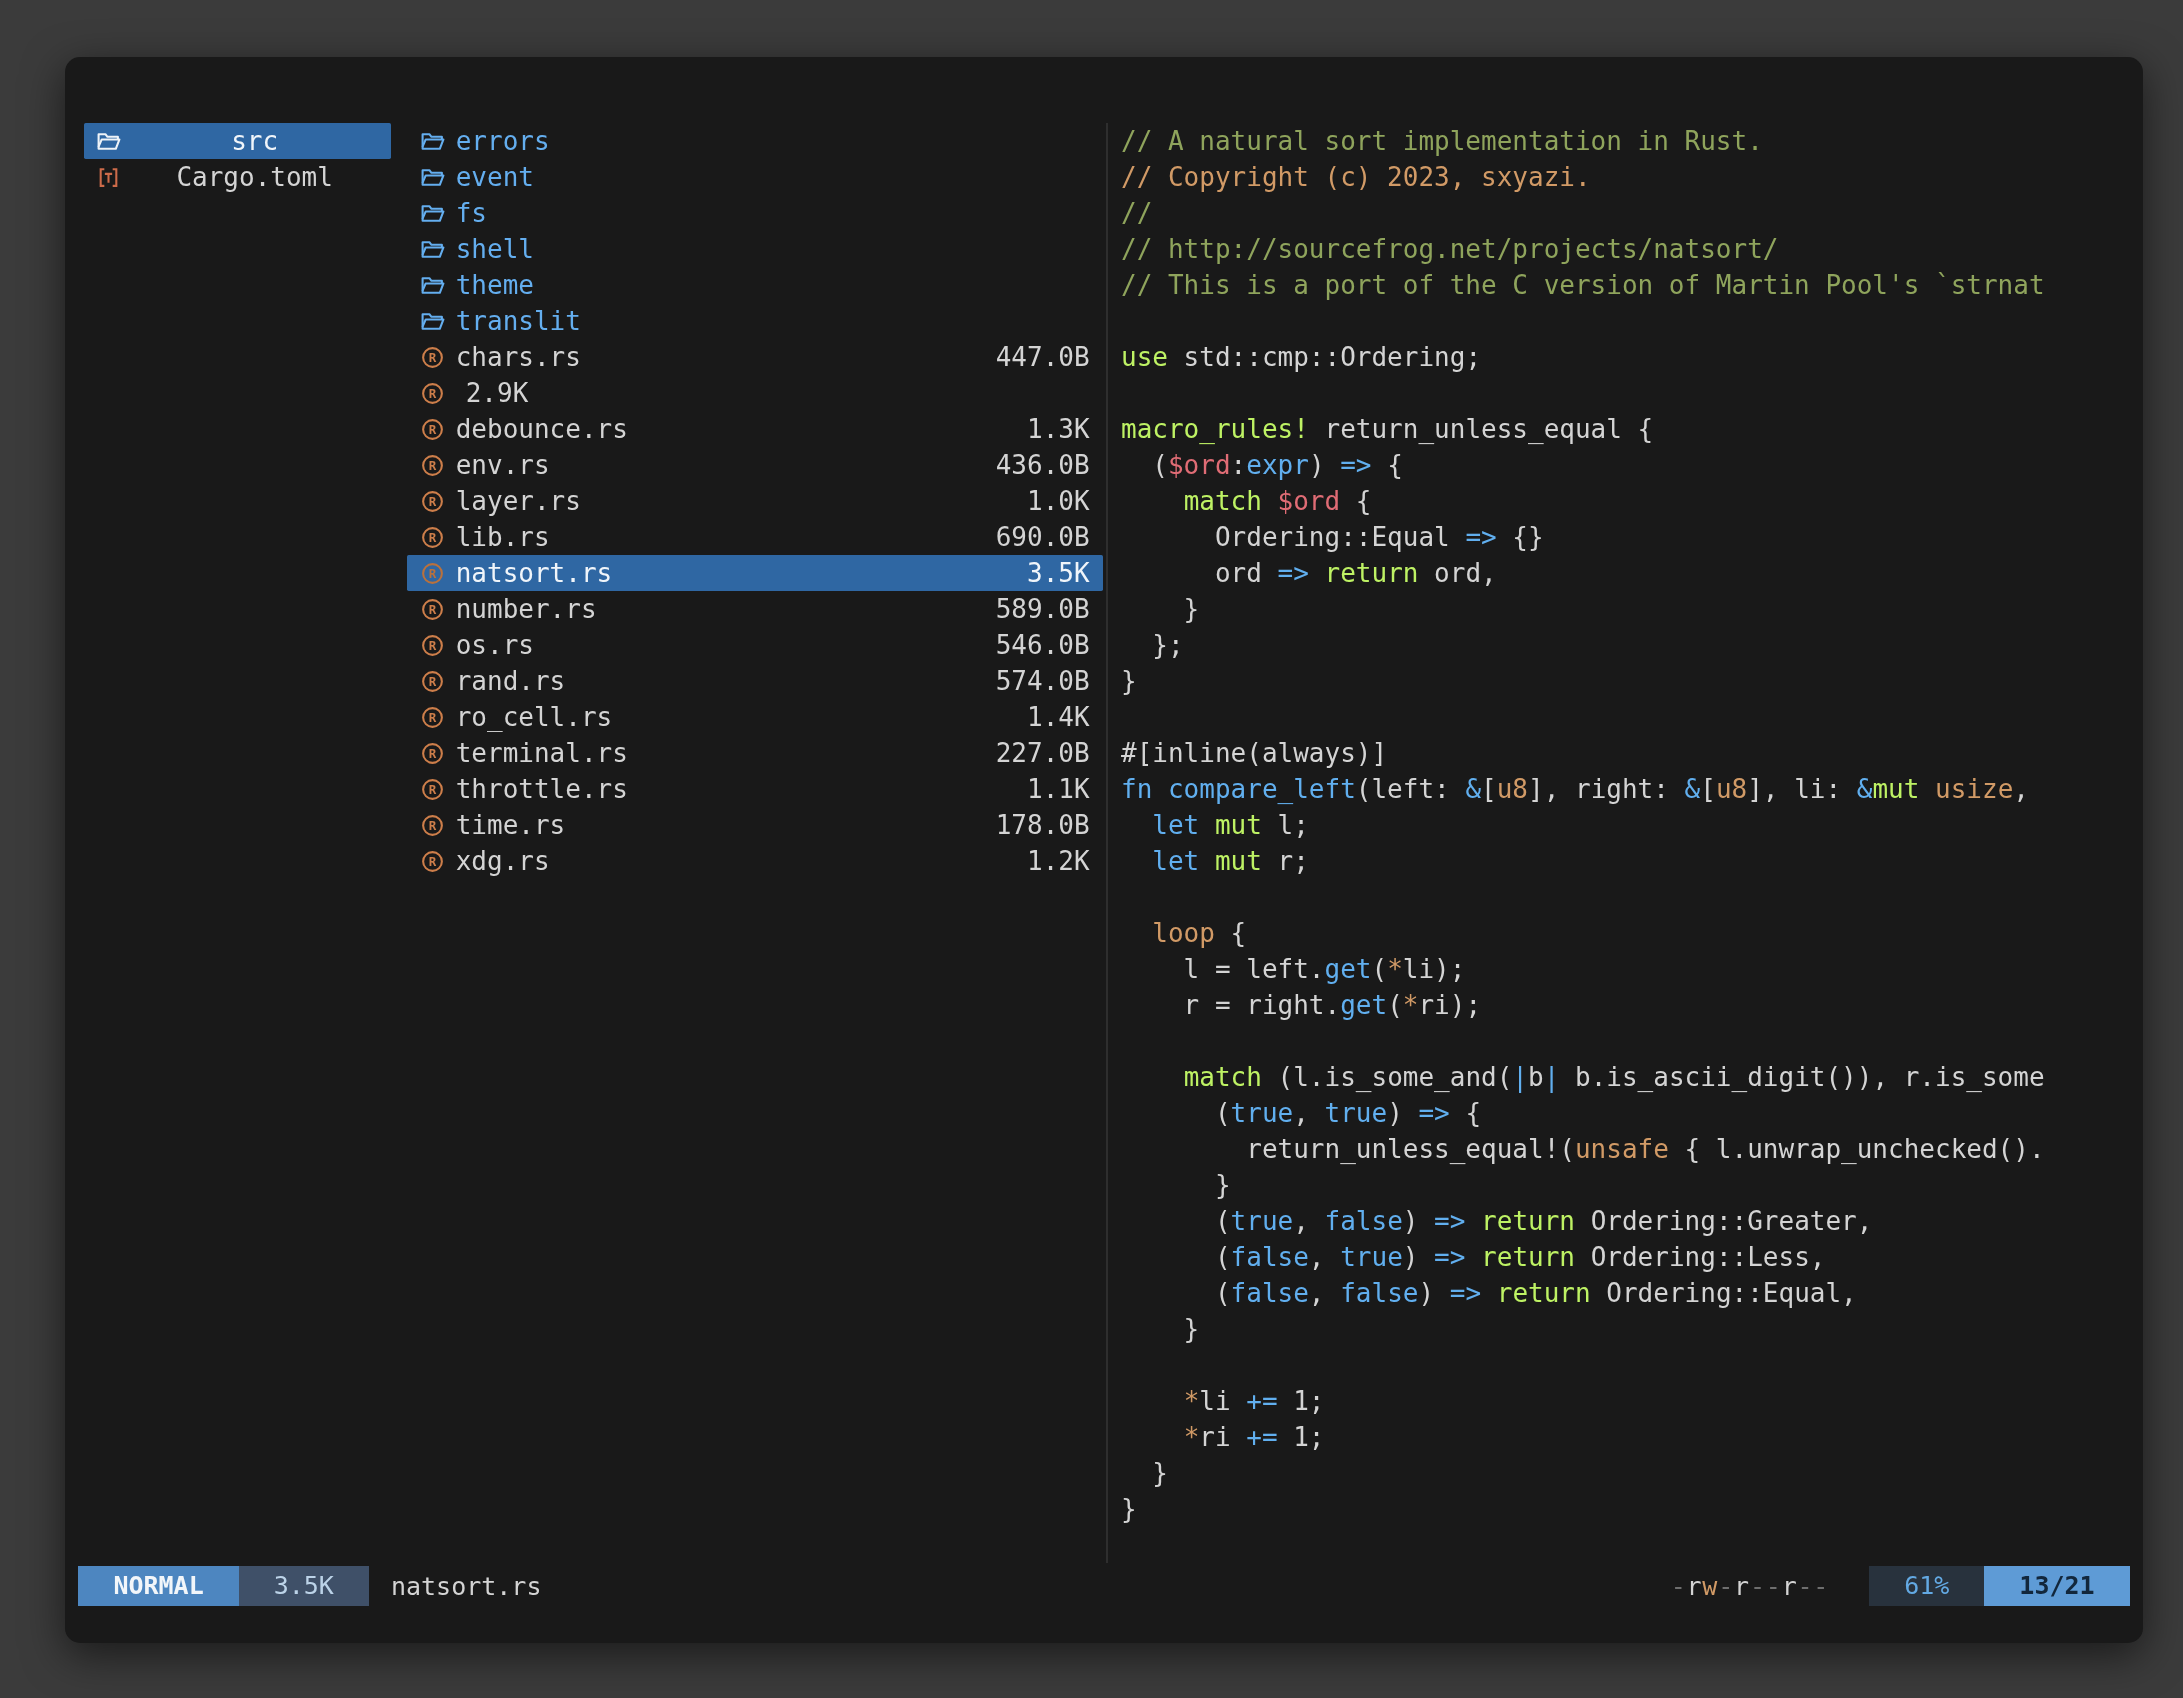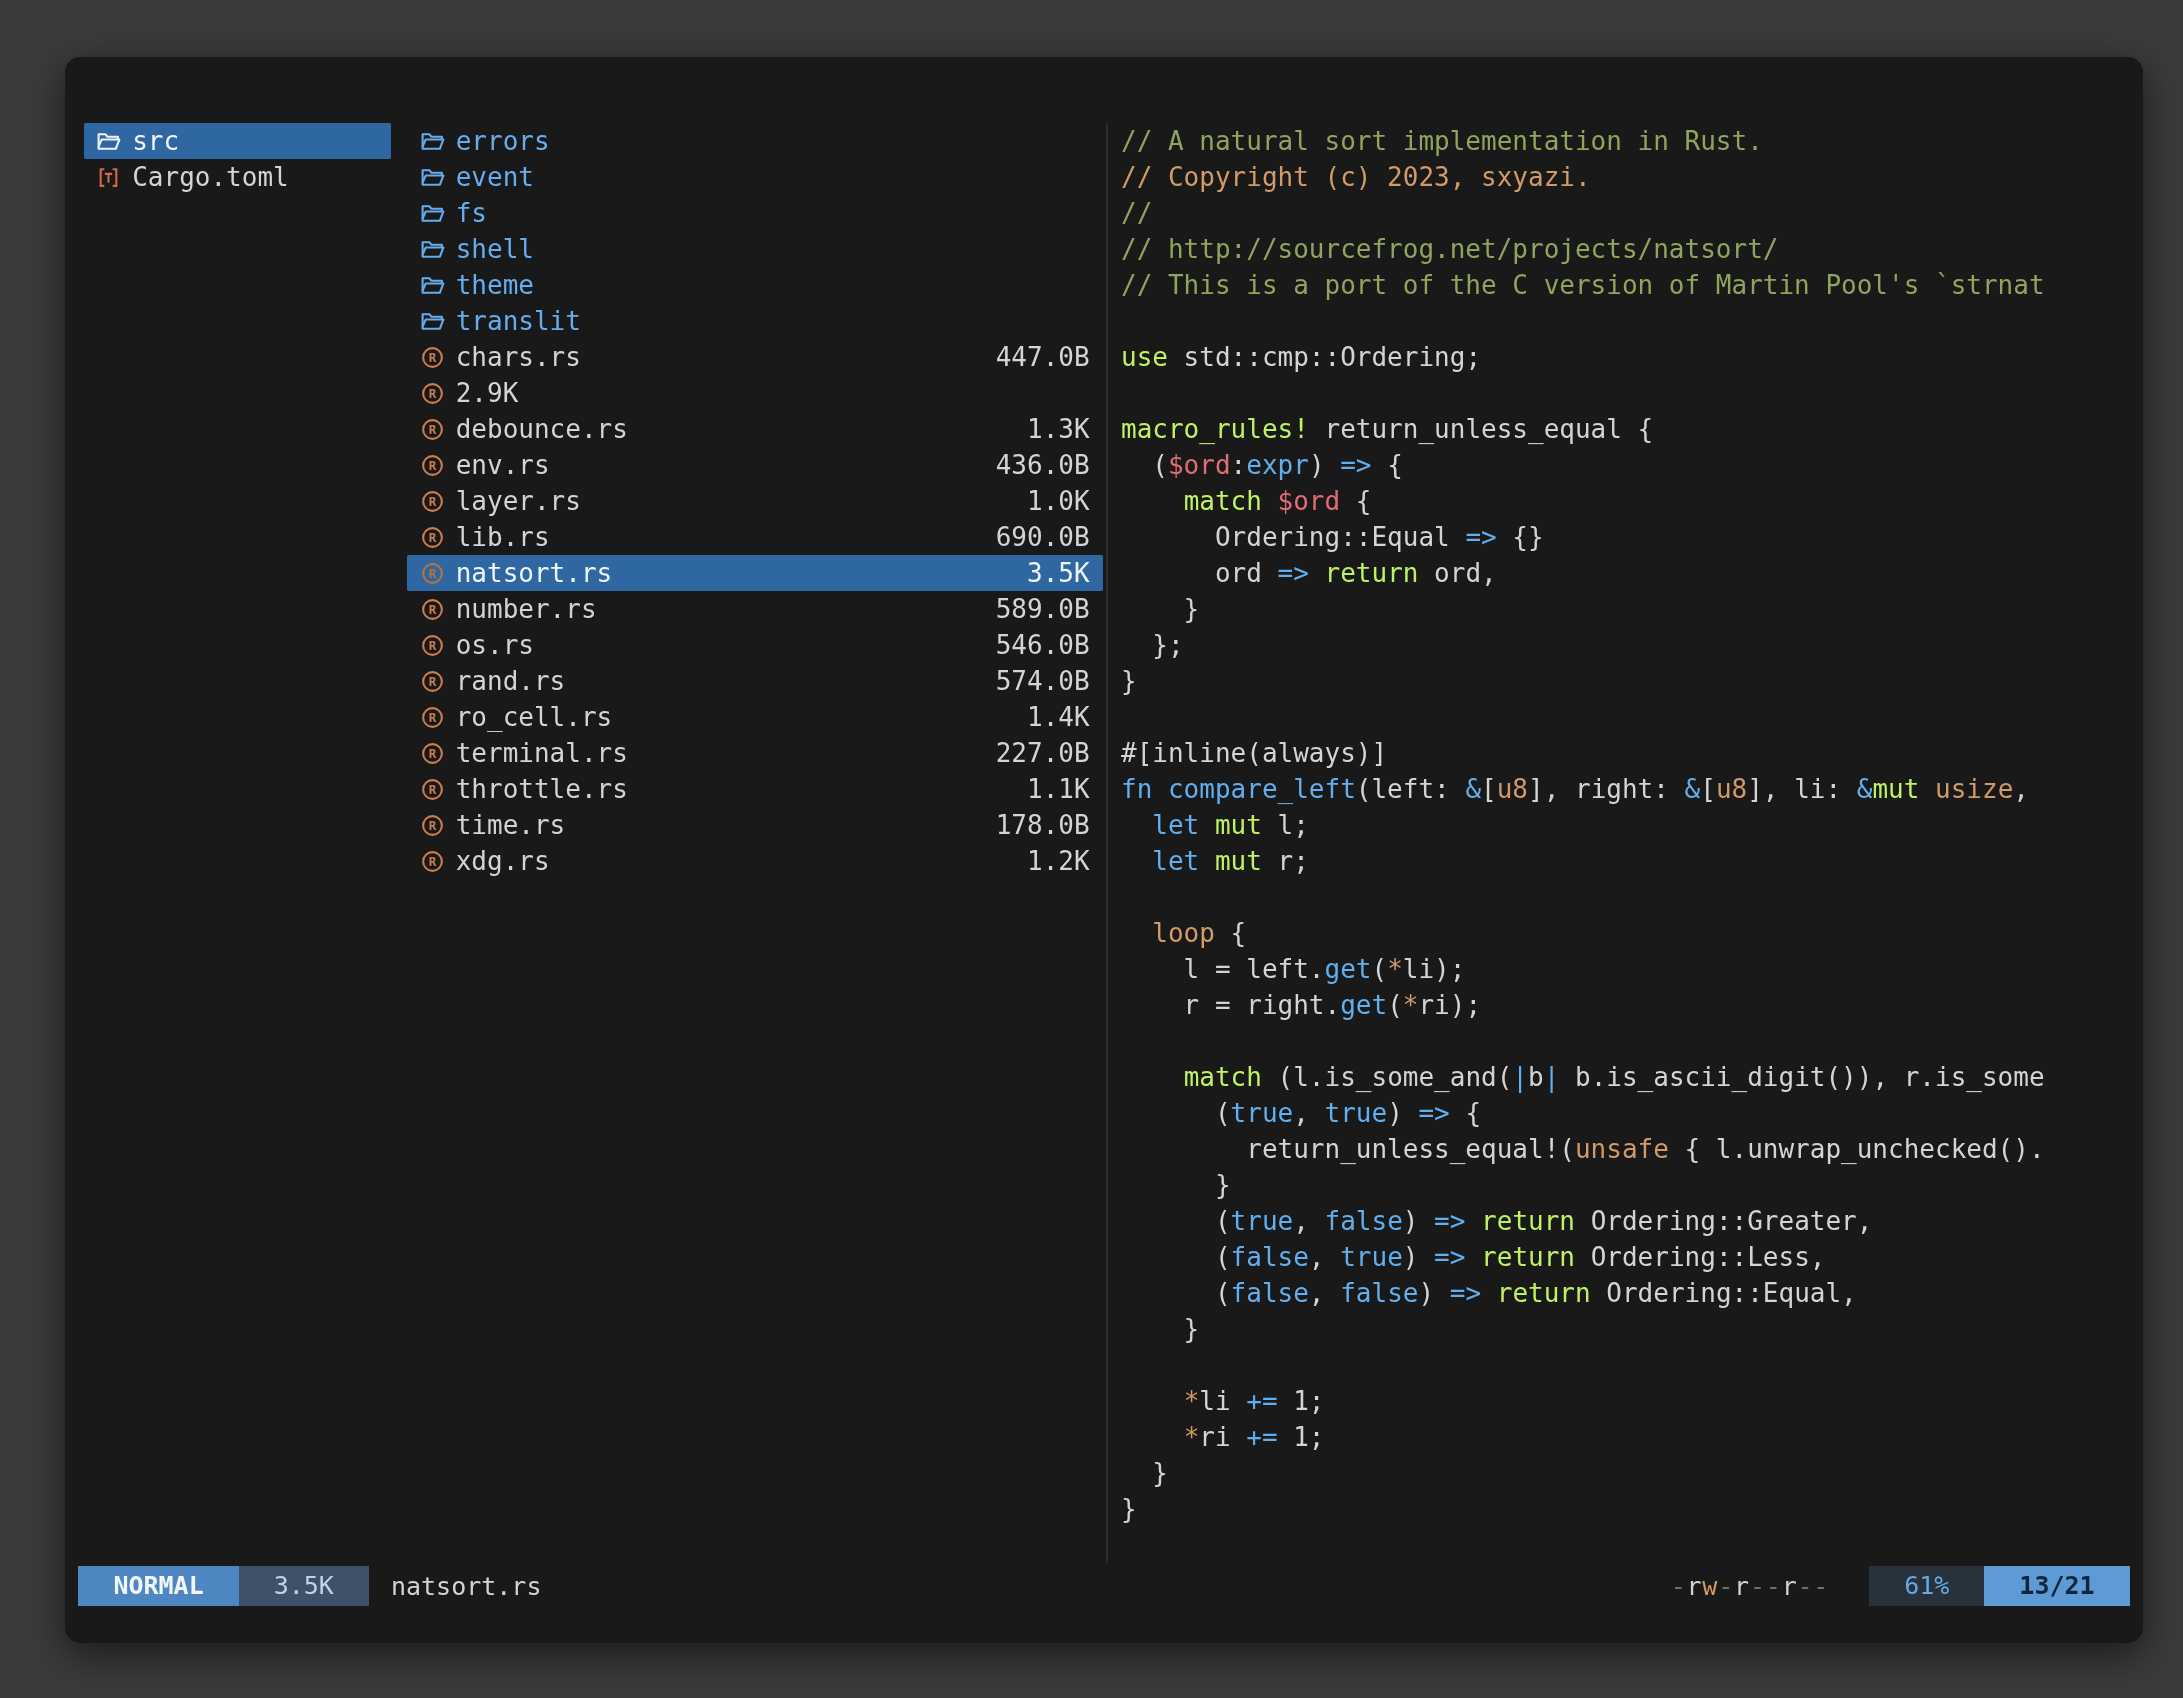--- a/index.html
+++ b/index.html
@@ -4,30 +4,30 @@
 <style>
   html,body{margin:0;padding:0;background:#3b3b3b;}
   *{box-sizing:border-box;}
   .screen{position:relative;width:2183px;height:1698px;overflow:hidden;background:#3b3b3b;
           font-family:"DejaVu Sans Mono", monospace;}
   .window{position:absolute;left:65px;top:57px;width:2078px;height:1586px;background:#191919;
           border-radius:15px;box-shadow:0 11.7px 42px rgba(0,0,0,.55);overflow:hidden;}
 
   
   .pane{position:absolute;top:66px;font-size:26px;color:#d4d4d4;}
-  .pane-parent{left:18.5px;width:307px;}
+  .pane-parent{left:18.5px;width:307px;text-align:center;}
   .pane-current{left:342px;width:696px;}
   .pane-preview{left:1056px;width:994px;overflow:hidden;}
   .pane-divider{position:absolute;left:1041px;top:66px;width:1.7px;height:1440px;background:#2e2e2e;}
 
   .row{display:flex;align-items:center;height:36px;padding:0 13.4px 0 11.7px;white-space:pre;border-radius:1.7px;}
   .row .icon{display:inline-flex;width:27px;height:27px;margin-right:10px;flex:none;align-items:center;justify-content:center;}
   .row .icon svg{width:25px;height:25px;display:block;}
   .row .name{flex:1;overflow:hidden;}
-  .row .size{text-align:right;}
+  .row .size{margin-left:10px;text-align:right;}
   .row.dir{color:#64aeef;}
   .row .icon-rust{color:#cd7e4a;}
   .row .icon-toml{color:#cd6b4a;}
   .row.selected{background:#2f67a3;}
   .row.selected,.row.selected .name,.row.selected .size{color:#f0f5fa;}
   .row.selected .icon-folder{color:#eef3f8;}
   .row.selected .icon-rust{color:#b9713d;}
 
   
   .code-line{height:36px;line-height:36px;white-space:pre;overflow:hidden;}

